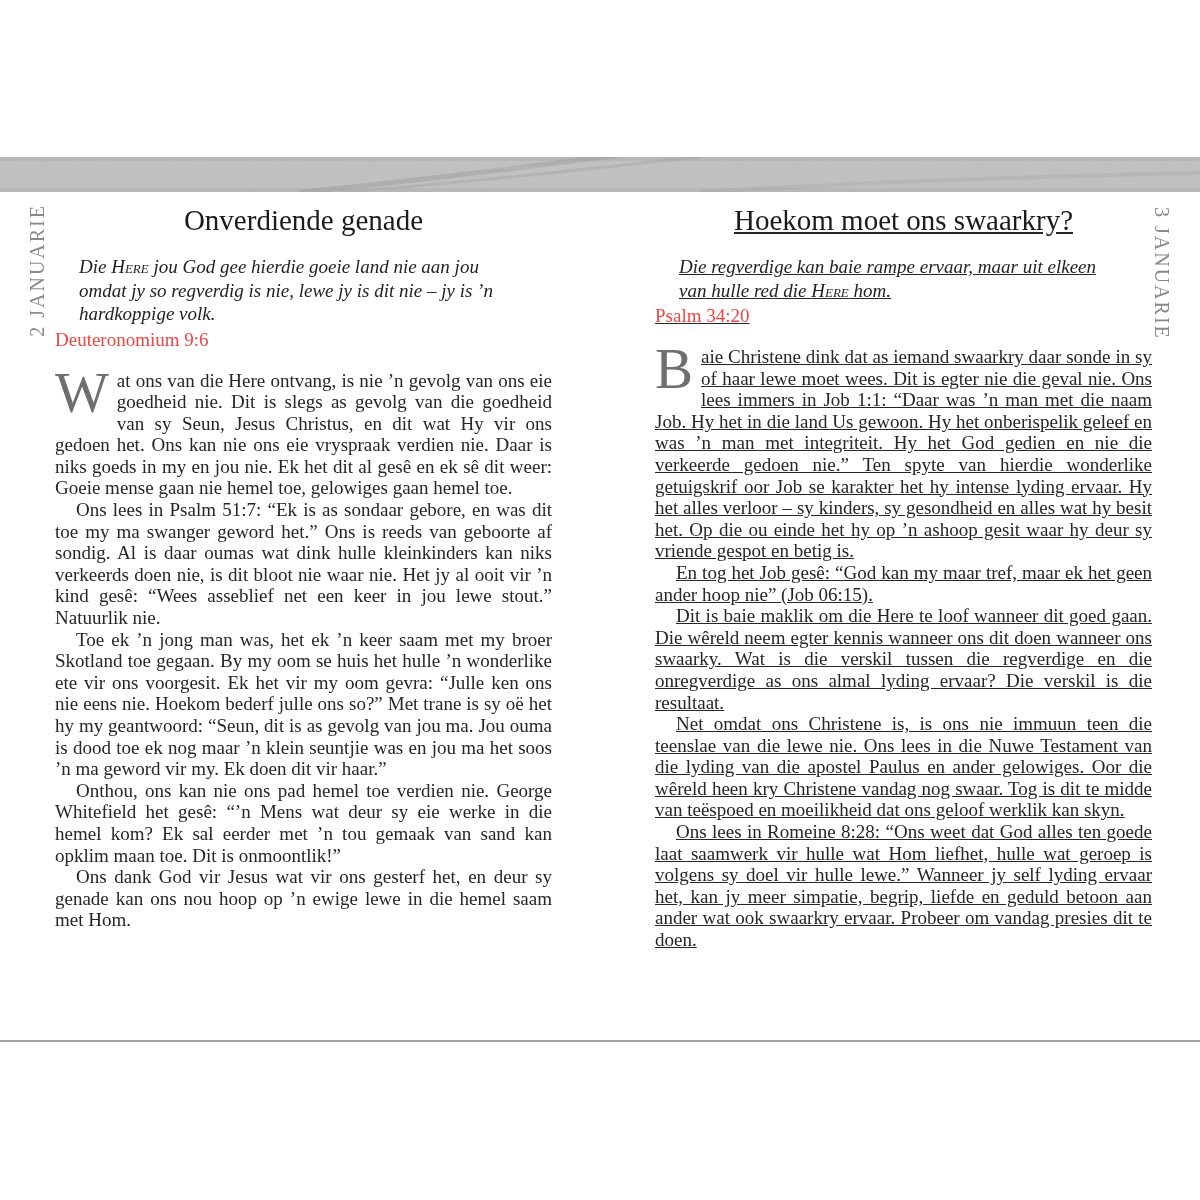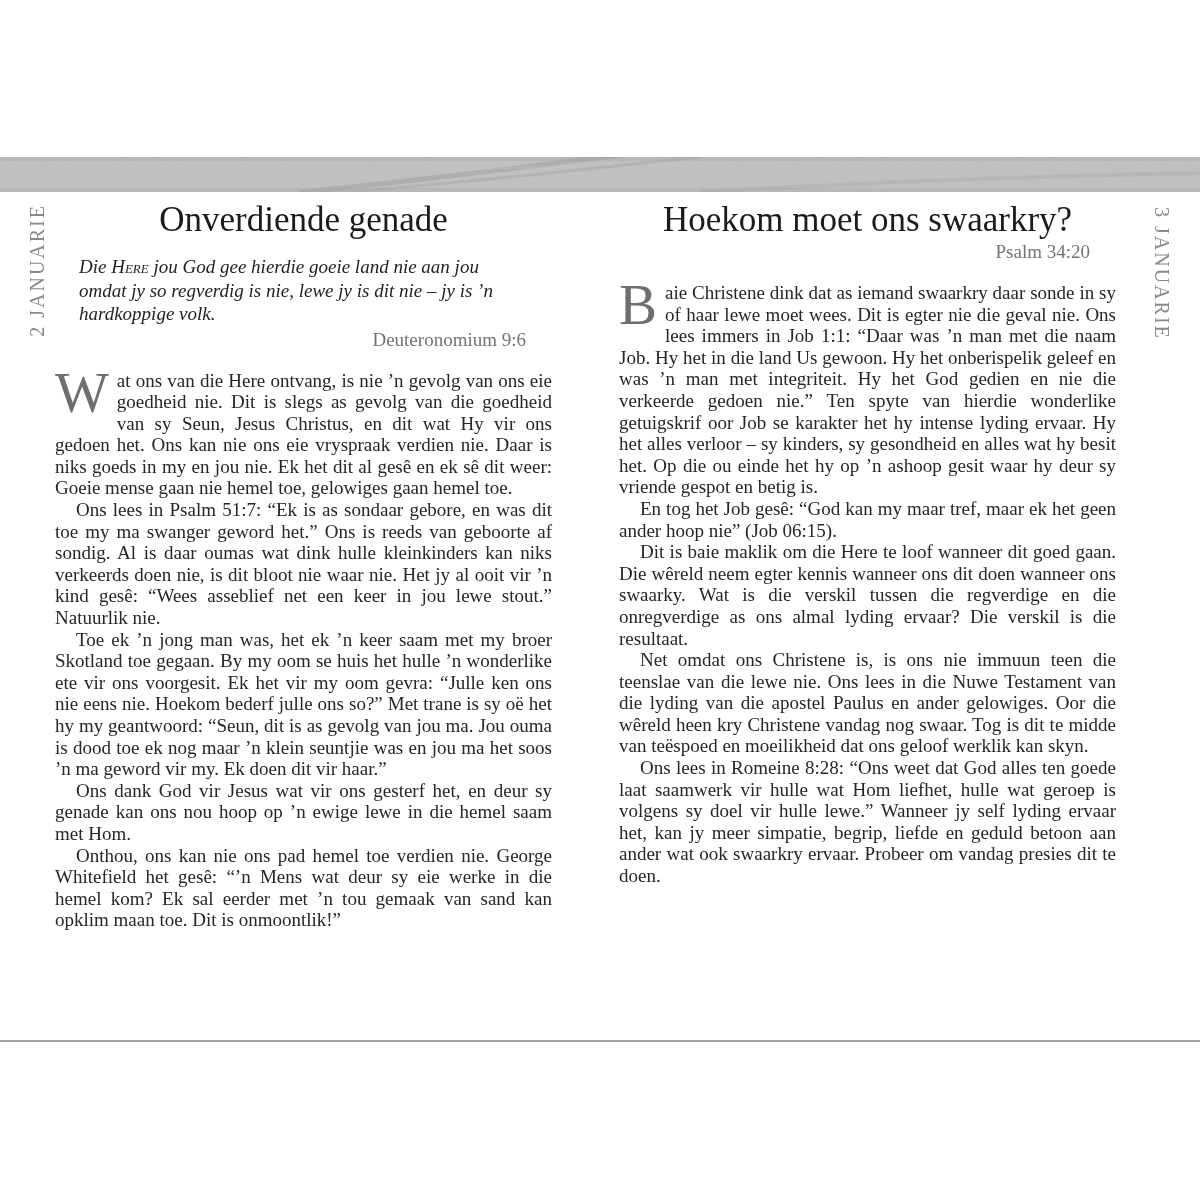--- a/index.html
+++ b/index.html
@@ -57,45 +57,45 @@
     writing-mode: vertical-rl;
   }
 
   
   .page-col {
     position: absolute;
     top: 202px;
     width: 497px;
   }
   .page-col.left  { left: 55px;  }
-  .page-col.right { left: 619px; }
+  .page-col.right { left: 655px; text-decoration: underline; }
 
   .dev-title {
     margin: 0;
-    font-size: 35px;
+    font-size: 29px;
     font-weight: normal;
     line-height: 36px;
     text-align: center;
     color: #1b1b1b;
   }
 
   .quote {
     margin: 17px 26px 0 24px;
     font-style: italic;
     font-size: 19px;
     line-height: 23.5px;
     color: #1f1f1f;
   }
   .sc { font-variant: small-caps; }
 
   .reference {
-    margin: 3px 26px 0 0;
-    text-align: right;
+    margin: 3px 15px 0 0;
+    text-align: left;
     font-size: 19px;
-    color: #737373;
+    color: #ef4444;
   }
 
   .body-text {
     margin-top: 19px;
     font-size: 19px;
     line-height: 21.6px;
     text-align: justify;
   }
   .body-text p { margin: 0; }
   .body-text p.indent { text-indent: 21px; }
@@ -135,27 +135,28 @@
 <div class="date-label right">3 JANUARIE</div>
 
 <div class="page-col left">
   <h1 class="dev-title">Onverdiende genade</h1>
   <div class="quote"><span>Die </span><span class="sc">Here</span><span> jou God gee hierdie goeie land nie aan jou omdat jy so regverdig is nie, lewe jy is dit nie – jy is ’n hardkoppige volk.</span></div>
   <div class="reference">Deuteronomium 9:6</div>
   <div class="body-text">
       <p><span class="dropcap">W</span>at ons van die Here ontvang, is nie ’n gevolg van ons eie goedheid nie. Dit is slegs as gevolg van die goedheid van sy Seun, Jesus Christus, en dit wat Hy vir ons gedoen het. Ons kan nie ons eie vryspraak verdien nie. Daar is niks goeds in my en jou nie. Ek het dit al gesê en ek sê dit weer: Goeie mense gaan nie hemel toe, gelowiges gaan hemel toe.</p>
       <p class="indent">Ons lees in Psalm 51:7: “Ek is as sondaar gebore, en was dit toe my ma swanger geword het.” Ons is reeds van geboorte af sondig. Al is daar oumas wat dink hulle kleinkinders kan niks verkeerds doen nie, is dit bloot nie waar nie. Het jy al ooit vir ’n kind gesê: “Wees asseblief net een keer in jou lewe stout.” Natuurlik nie.</p>
       <p class="indent">Toe ek ’n jong man was, het ek ’n keer saam met my broer Skotland toe gegaan. By my oom se huis het hulle ’n wonderlike ete vir ons voorgesit. Ek het vir my oom gevra: “Julle ken ons nie eens nie. Hoekom bederf julle ons so?” Met trane is sy oë het hy my geantwoord: “Seun, dit is as gevolg van jou ma. Jou ouma is dood toe ek nog maar ’n klein seuntjie was en jou ma het soos ’n ma geword vir my. Ek doen dit vir haar.”</p>
+      <p class="indent">Onthou, ons kan nie ons pad hemel toe verdien nie. George Whitefield het gesê: “’n Mens wat deur sy eie werke in die hemel kom? Ek sal eerder met ’n tou gemaak van sand kan opklim maan toe. Dit is onmoontlik!”</p>
       <p class="indent">Ons dank God vir Jesus wat vir ons gesterf het, en deur sy genade kan ons nou hoop op ’n ewige lewe in die hemel saam met Hom.</p>
-      <p class="indent">Onthou, ons kan nie ons pad hemel toe verdien nie. George Whitefield het gesê: “’n Mens wat deur sy eie werke in die hemel kom? Ek sal eerder met ’n tou gemaak van sand kan opklim maan toe. Dit is onmoontlik!”</p>
     </div>
 </div>
 
 <div class="page-col right">
   <h1 class="dev-title">Hoekom moet ons swaarkry?</h1>
+  <div class="quote"><span>Die regverdige kan baie rampe ervaar, maar uit elkeen van hulle red die </span><span class="sc">Here</span><span> hom.</span></div>
   <div class="reference">Psalm 34:20</div>
   <div class="body-text">
       <p><span class="dropcap">B</span>aie Christene dink dat as iemand swaarkry daar sonde in sy of haar lewe moet wees. Dit is egter nie die geval nie. Ons lees immers in Job 1:1: “Daar was ’n man met die naam Job. Hy het in die land Us gewoon. Hy het onberispelik geleef en was ’n man met integriteit. Hy het God gedien en nie die verkeerde gedoen nie.” Ten spyte van hierdie wonderlike getuigskrif oor Job se karakter het hy intense lyding ervaar. Hy het alles verloor – sy kinders, sy gesondheid en alles wat hy besit het. Op die ou einde het hy op ’n ashoop gesit waar hy deur sy vriende gespot en betig is.</p>
       <p class="indent">En tog het Job gesê: “God kan my maar tref, maar ek het geen ander hoop nie” (Job 06:15).</p>
       <p class="indent">Dit is baie maklik om die Here te loof wanneer dit goed gaan. Die wêreld neem egter kennis wanneer ons dit doen wanneer ons swaarky. Wat is die verskil tussen die regverdige en die onregverdige as ons almal lyding ervaar? Die verskil is die resultaat.</p>
       <p class="indent">Net omdat ons Christene is, is ons nie immuun teen die teenslae van die lewe nie. Ons lees in die Nuwe Testament van die lyding van die apostel Paulus en ander gelowiges. Oor die wêreld heen kry Christene vandag nog swaar. Tog is dit te midde van teëspoed en moeilikheid dat ons geloof werklik kan skyn.</p>
       <p class="indent">Ons lees in Romeine 8:28: “Ons weet dat God alles ten goede laat saamwerk vir hulle wat Hom liefhet, hulle wat geroep is volgens sy doel vir hulle lewe.” Wanneer jy self lyding ervaar het, kan jy meer simpatie, begrip, liefde en geduld betoon aan ander wat ook swaarkry ervaar. Probeer om vandag presies dit te doen.</p>
     </div>
 </div>
 

